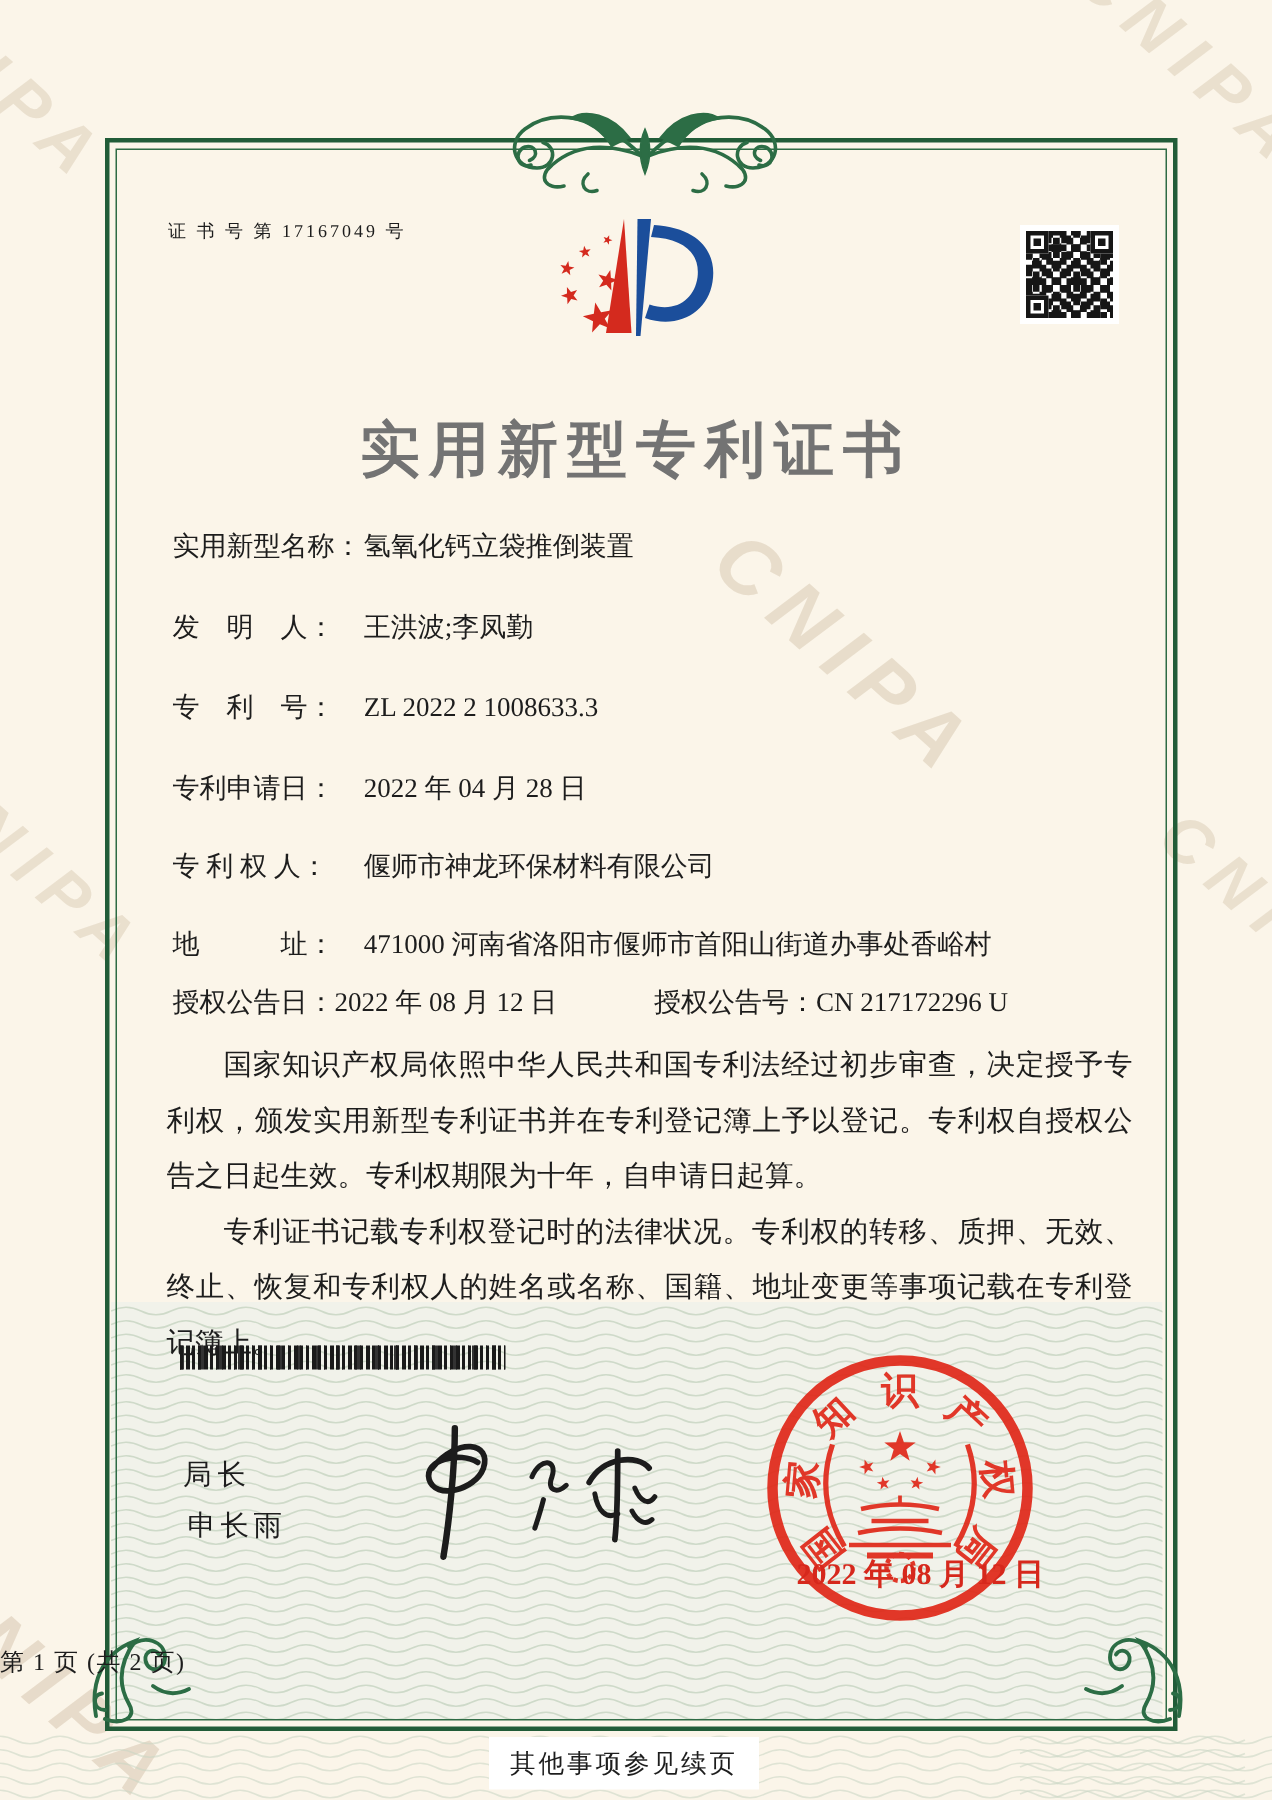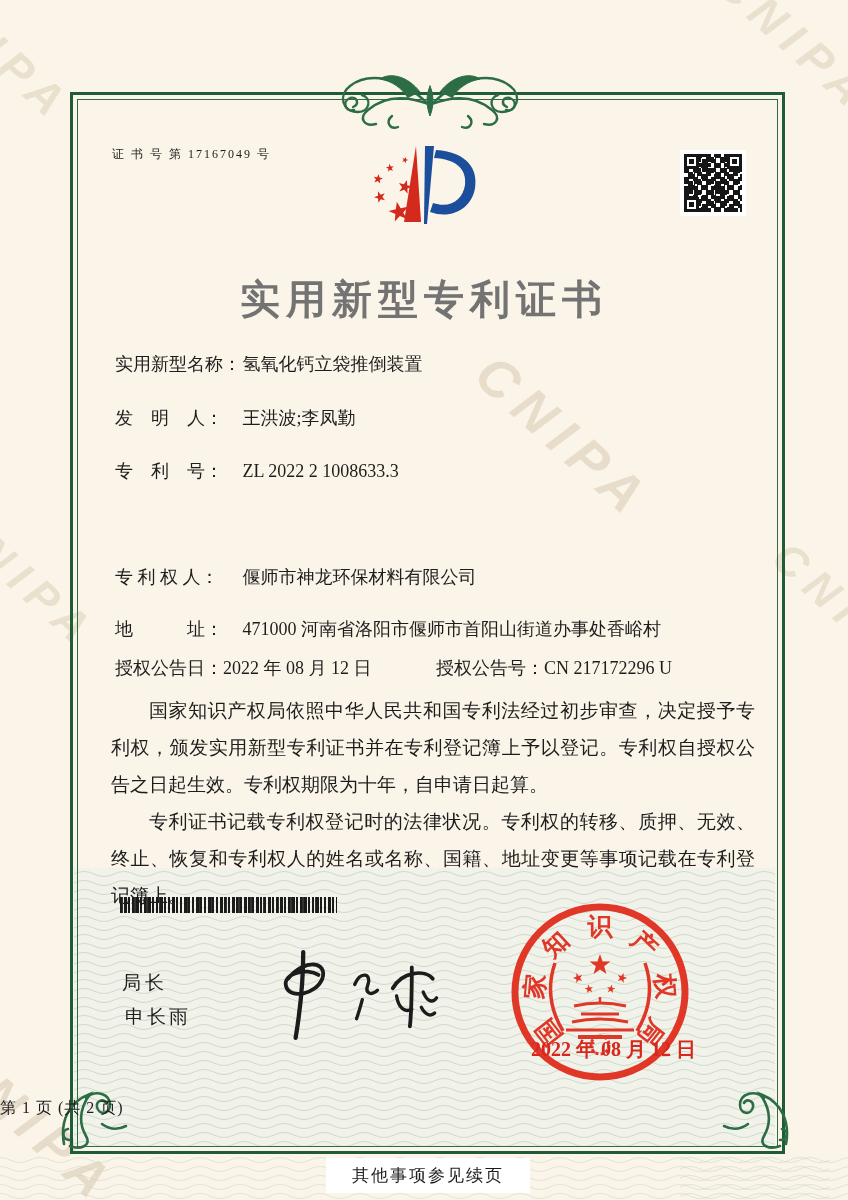--- a/index.html
+++ b/index.html
@@ -70,21 +70,21 @@
   .signer-name{position:absolute; left:125px; top:1004px; z-index:2; font-size:19px; letter-spacing:3px;}
   .signature{position:absolute; left:248px; top:944px; z-index:3;}
   .seal{position:absolute; left:509px; top:901px; z-index:2;}
   .seal-date{
     position:absolute; left:531px; top:1036px; z-index:3;
     font-size:20px; font-weight:700; color:#d6281c; white-space:nowrap;
   }
   .pageinfo{position:absolute; left:0; right:0; top:1098px; z-index:2; text-align:left; font-size:16px; letter-spacing:1px;}
   .contnote{
     position:absolute; left:326px; top:1158px; z-index:2; background:#fff;
-    padding:6px 26px; font-size:17px; letter-spacing:2px;
+    padding:6px 14px; font-size:17px; letter-spacing:2px;
   }
 </style>
 </head>
 <body>
 
 <div class="page">
 
   <div class="wm" style="left:-58px;top:-34px;font-size:46px">CNIPA</div>
   <div class="wm" style="left:742px;top:-44px;font-size:46px">CNIPA</div>
   <div class="wm" style="left:505px;top:342px;font-size:54px;color:rgba(196,176,146,.34)">CNIPA</div>
@@ -215,20 +215,24 @@
     <span class="val">王洪波;李凤勤</span>
   </div>
   <div class="row" style="top:352px">
     <span class="lab">实用新型名称：</span>
     <span class="val">氢氧化钙立袋推倒装置</span>
   </div>
   <div class="row" style="top:459px">
     <span class="lab">专　利　号：</span>
     <span class="val">ZL 2022 2 1008633.3</span>
   </div>
+  <div class="row" style="top:513px">
+    <span class="lab">专利申请日：</span>
+    <span class="val">2022 年 04 月 28 日</span>
+  </div>
   <div class="row" style="top:565px">
     <span class="lab">专 利 权 人：</span>
     <span class="val">偃师市神龙环保材料有限公司</span>
   </div>
   <div class="row" style="top:617px">
     <span class="lab">地　　　址：</span>
     <span class="val">471000 河南省洛阳市偃师市首阳山街道办事处香峪村</span>
   </div>
 
   <div class="row2" style="left:115px;top:656px">

